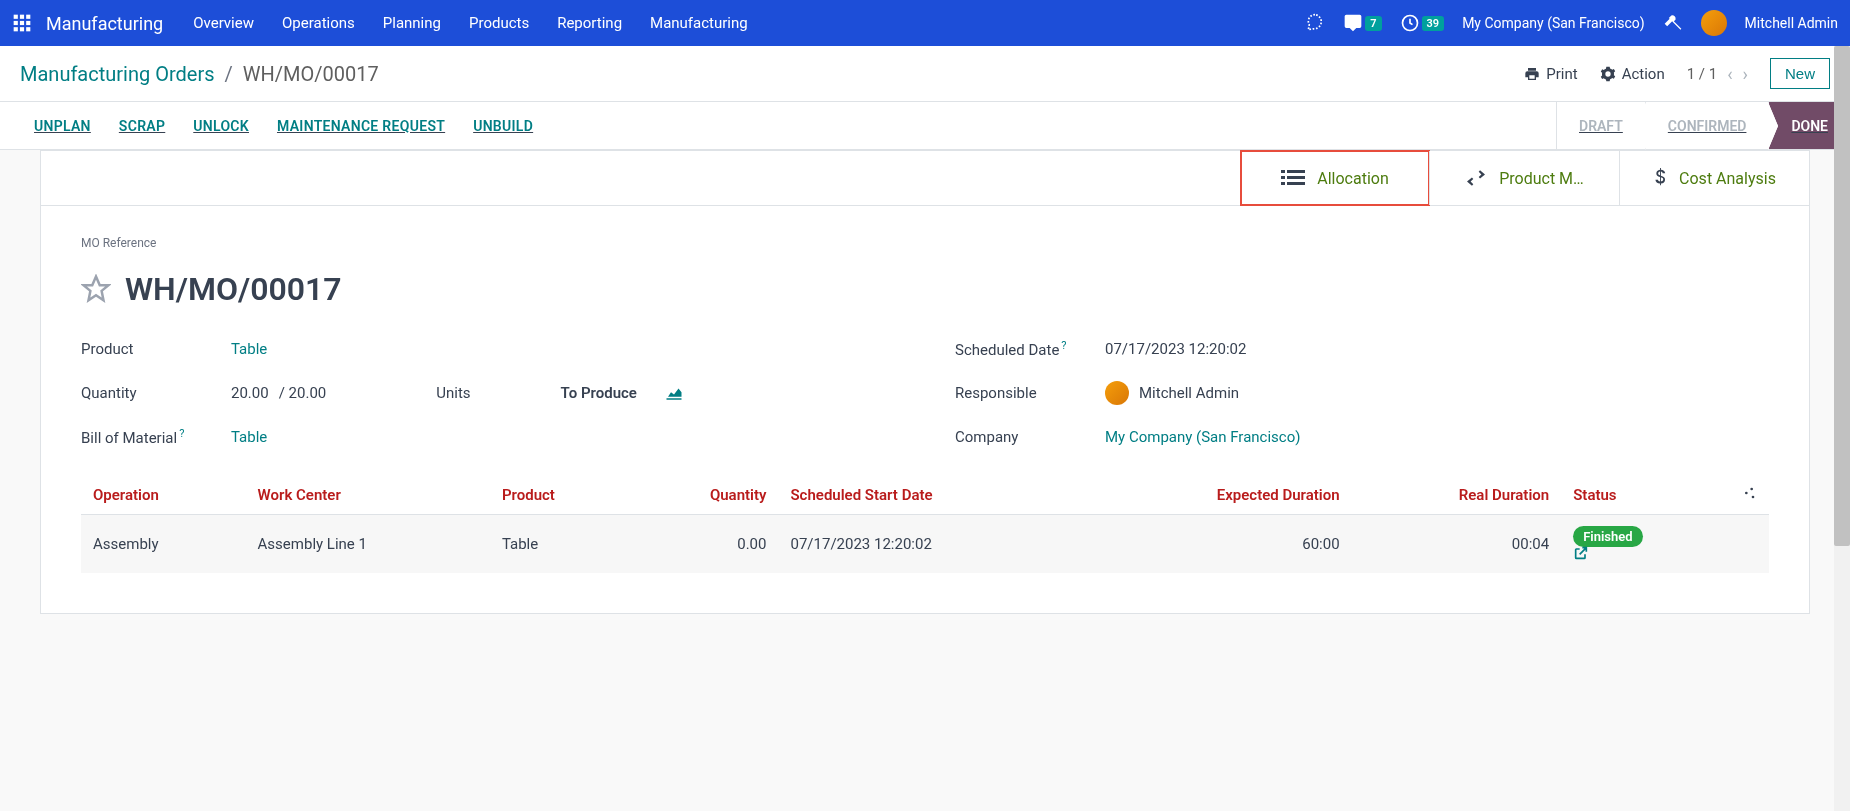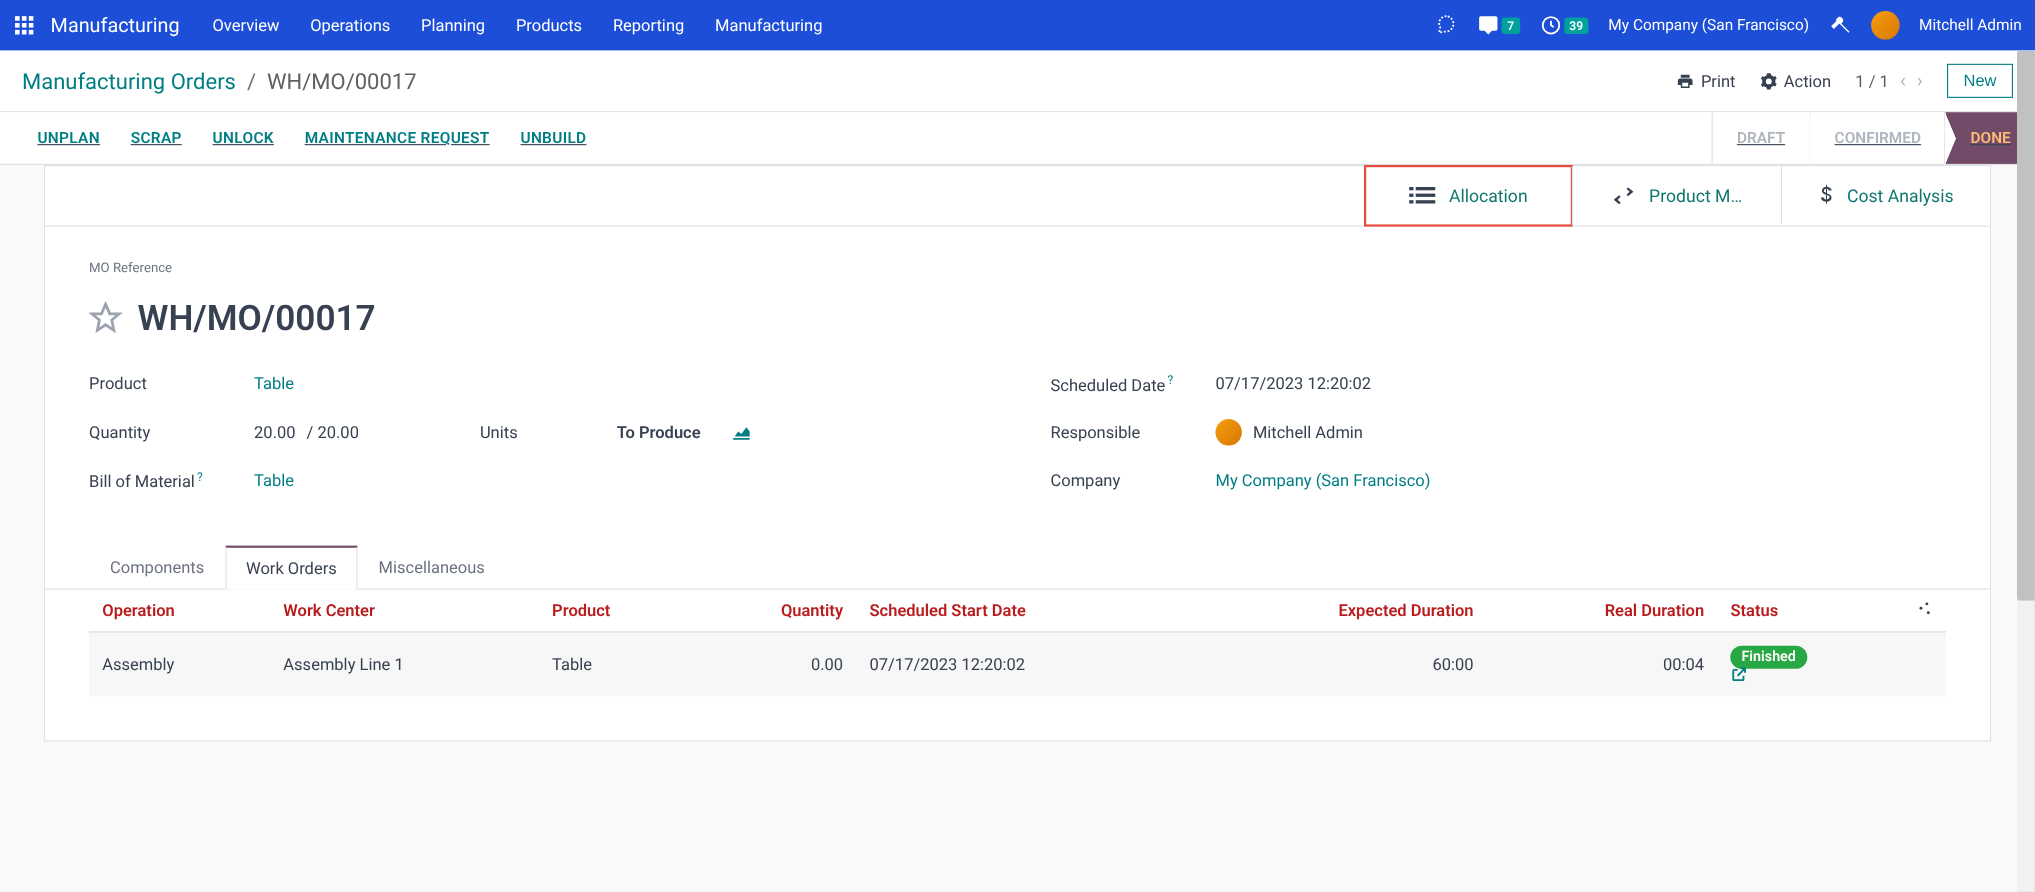--- a/index.html
+++ b/index.html
@@ -20,28 +20,28 @@
 .breadcrumb-current { color: #5f5f5f; }
 .subheader-right { margin-left: auto; display: flex; align-items: center; gap: 22px; }
 .sub-action { color: #374151; cursor: pointer; display: flex; align-items: center; gap: 6px; font-size: 15px; }
 .pager { display: flex; align-items: center; gap: 10px; font-size: 15px; color: #5f5f5f; }
 .chev { color: #adb5bd; cursor: pointer; font-size: 18px; }
 .new-btn { border: 1px solid #017E84; color: #017E84; padding: 6px 14px; background: white; cursor: pointer; font-size: 15px; }
 .actionbar { background: white; display: flex; align-items: center; border-bottom: 1px solid #dee2e6; height: 48px; padding-left: 20px; text-decoration: underline; }
 .act-btn { color: #017E84; font-weight: 600; font-size: 14px; padding: 0 14px; cursor: pointer; letter-spacing: 0.3px; }
 .status-bar { margin-left: auto; display: flex; align-items: center; height: 100%; }
 .status-step { padding: 0 22px; height: 100%; display: flex; align-items: center; color: #adb5bd; font-weight: 600; font-size: 14px; position: relative; border-left: 1px solid #dee2e6; }
-.status-step.done { background: #714B67; color: #fdba74; }
+.status-step.done { background: #714B67; color: #ffffff; }
 .status-step::after { content: ""; position: absolute; right: -10px; top: 0; width: 0; height: 0; border-top: 24px solid transparent; border-bottom: 24px solid transparent; border-left: 10px solid white; z-index: 1; }
 .status-step.done::before { content: ""; position: absolute; left: -1px; top: 0; width: 0; height: 0; border-top: 24px solid transparent; border-bottom: 24px solid transparent; border-left: 10px solid white; }
 .status-step:last-child::after { display: none; }
 .content { padding: 0 40px 40px 40px; }
 .card { background: white; border: 1px solid #dee2e6; margin-top: 0; }
 .card-tabs { display: flex; justify-content: flex-end; border-bottom: 1px solid #dee2e6; }
-.card-tab { padding: 16px 28px; border-left: 1px solid #dee2e6; display: flex; align-items: center; gap: 12px; cursor: pointer; font-size: 16px; color: #0f766e; min-width: 190px; justify-content: center; }
+.card-tab { padding: 16px 28px; border-left: 1px solid #dee2e6; display: flex; align-items: center; gap: 12px; cursor: pointer; font-size: 16px; color: #4d7c0f; min-width: 190px; justify-content: center; }
 .card-tab.highlighted { border: 2px solid #e74c3c; margin: -1px; }
 .card-body { padding: 30px 40px 10px 40px; }
 .mo-label { color: #6b7280; font-size: 12px; margin-bottom: 20px; }
 .mo-title-row { display: flex; align-items: center; gap: 14px; margin-bottom: 26px; }
 .star { width: 30px; height: 30px; color: #9ca3af; cursor: pointer; }
 .mo-title { font-size: 32px; font-weight: 600; color: #374151; }
 .fields-grid { display: flex; gap: 60px; }
 .field-col { flex: 1; }
 .field-row { display: flex; align-items: center; margin-bottom: 14px; min-height: 30px; }
 .field-label { width: 150px; color: #374151; font-size: 15px; }
@@ -239,25 +239,20 @@
             </div>
           </div>
           <div class="field-row">
             <div class="field-label">Company</div>
             <div class="field-value link-val">My Company (San Francisco)</div>
           </div>
         </div>
       </div>
     </div>
 
-    <div class="detail-tabs">
-      <div class="dtab">Components</div>
-      <div class="dtab active">Work Orders</div>
-      <div class="dtab">Miscellaneous</div>
-    </div>
 
     <div class="table-wrap">
       <table>
         <thead>
           <tr>
             <th>Operation</th>
             <th>Work Center</th>
             <th>Product</th>
             <th class="num">Quantity</th>
             <th>Scheduled Start Date</th>

